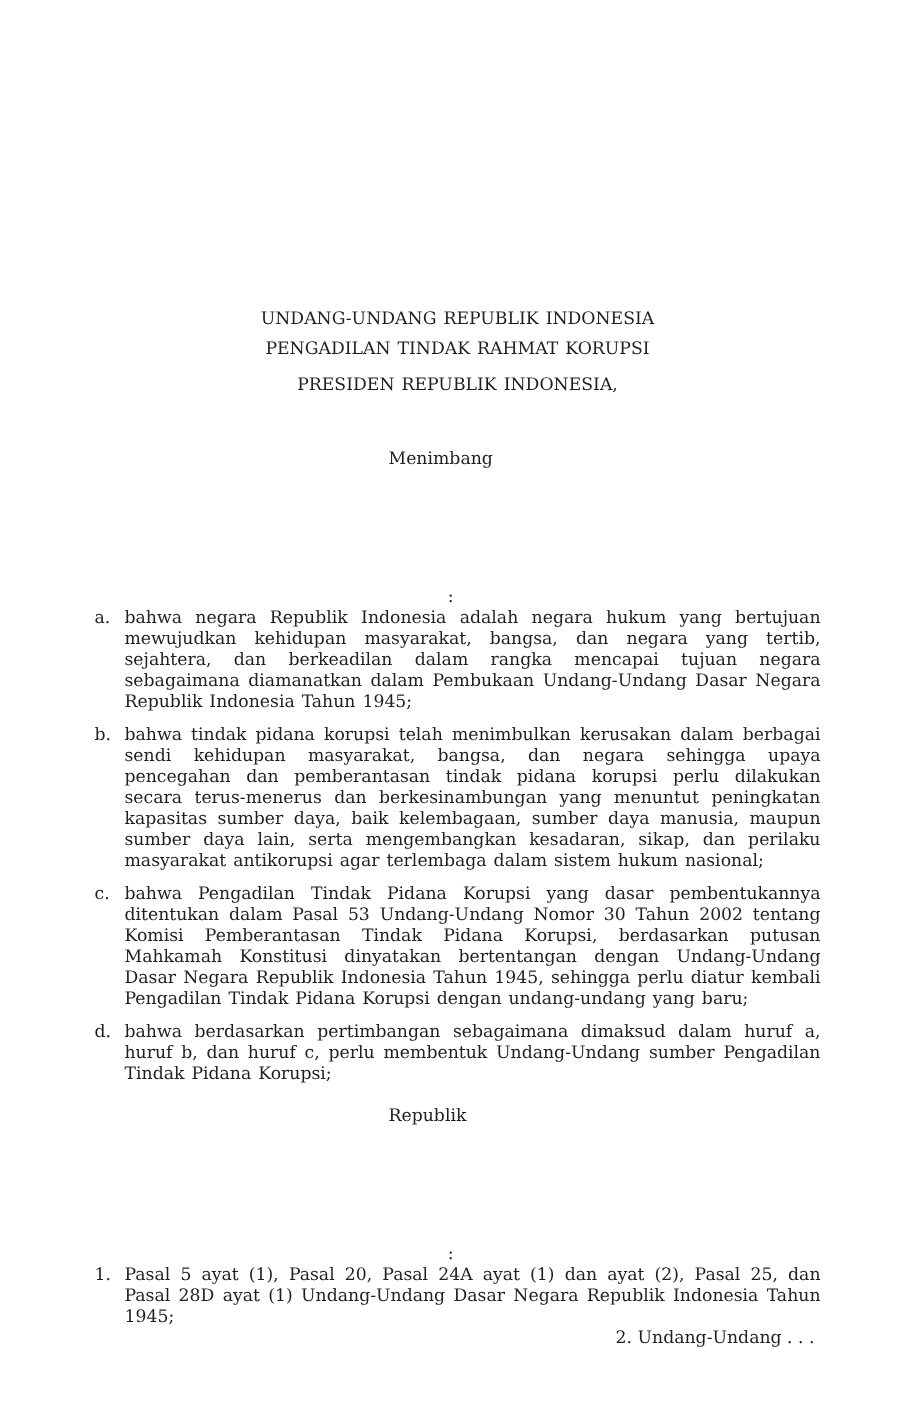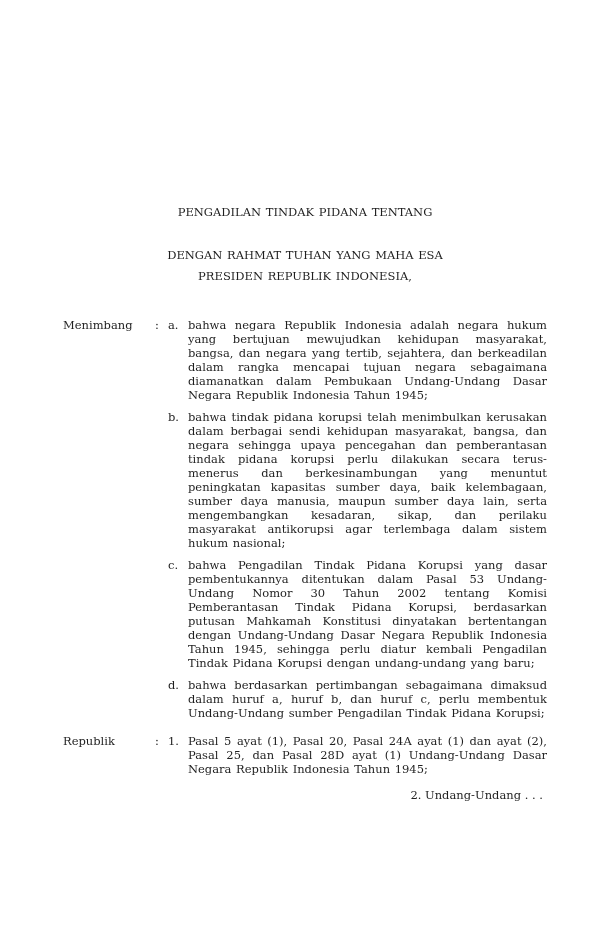--- a/index.html
+++ b/index.html
@@ -41,21 +41,22 @@
     word-spacing: 1px;
   }
   .clause {
     margin-top: 35px;
   }
   .clause.recalling {
     margin-top: 14px;
   }
   .clause-row {
     display: flex;
-    align-items: flex-start;
+    align-items: center;
+    flex-direction: column;
   }
   .clause-label {
     width: 92px;
     flex: 0 0 92px;
   }
   .clause-colon {
     width: 13px;
     flex: 0 0 13px;
   }
   .clause-items {
@@ -74,35 +75,35 @@
     width: 20px;
     flex: 0 0 20px;
   }
   .item-text {
     flex: 1 1 auto;
     min-width: 0;
     text-align: justify;
     word-spacing: 1px;
   }
   .continuation {
-    margin-top: 12px;
+    margin-top: 0;
     text-align: right;
     padding-right: 4px;
   }
 </style>
 </head>
 <body>
 
 <div class="page">
 
   <header class="doc-title">
-    <div class="title-line">PENGADILAN TINDAK PIDANA TENTANG</div>
+    <div class="title-line">UNDANG-UNDANG REPUBLIK INDONESIA</div>
+    <div class="title-line">PENGADILAN TINDAK RAHMAT KORUPSI</div>
   </header>
 
-  <div class="invocation">DENGAN RAHMAT TUHAN YANG MAHA ESA</div>
 
   <div class="issuer">PRESIDEN REPUBLIK INDONESIA,</div>
 
   <section class="clause considering">
     <div class="clause-row">
       <div class="clause-label">Menimbang</div>
       <div class="clause-colon">:</div>
       <div class="clause-items">
         <div class="item">
           <div class="item-marker">a.</div>

